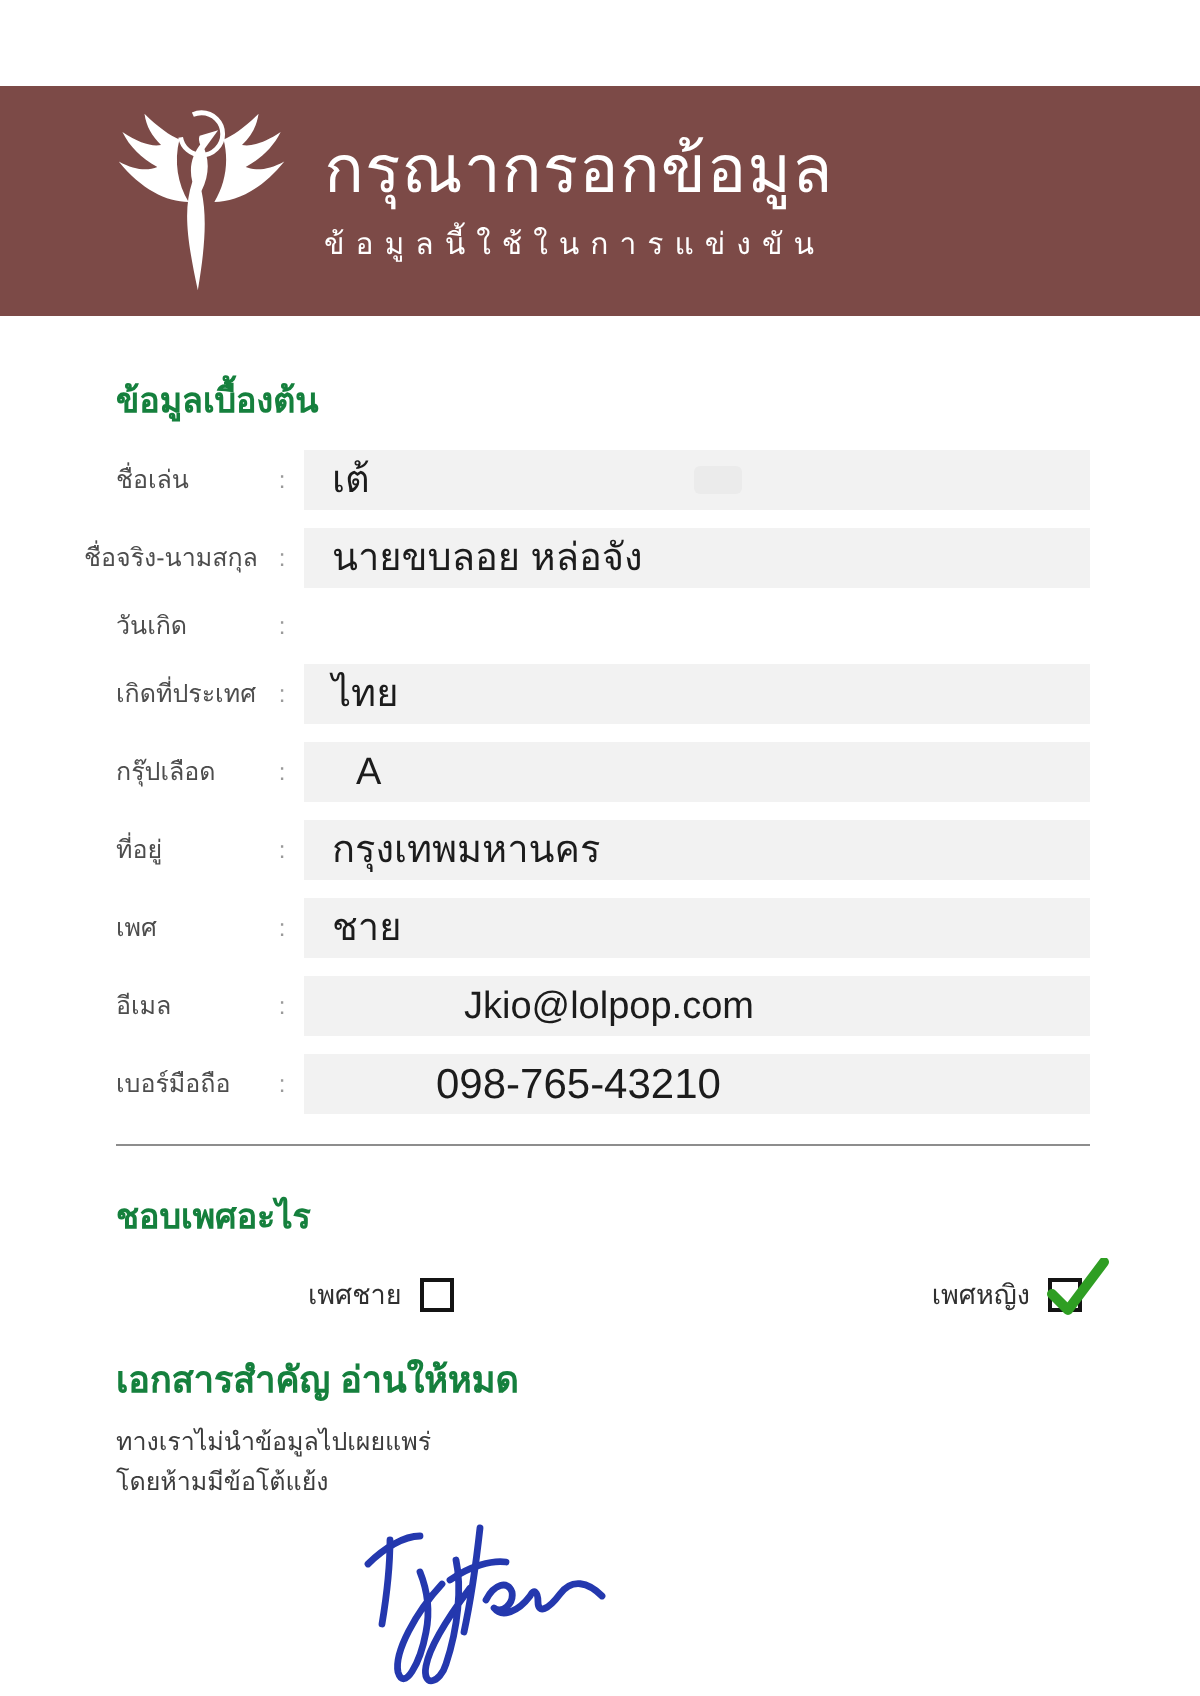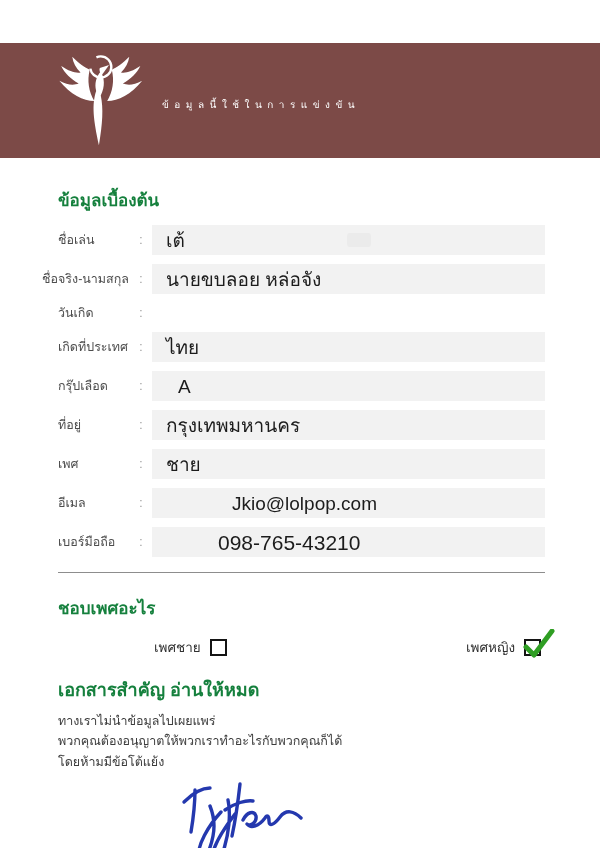--- a/index.html
+++ b/index.html
@@ -10,21 +10,21 @@
     position:relative;
   }
   
   .band {
     margin-top:43px; height:115px; background:#7c4a47;
     display:flex; align-items:center; padding-left:52px;
   }
   .logo { width:92px; height:98px; flex:0 0 auto; }
   .band-text { margin-left:18px; color:#ffffff; }
   .band-title { font-size:33px; font-weight:500; letter-spacing:0.5px; line-height:1.1; }
-  .band-sub { font-size:10px; font-weight:400; letter-spacing:5.5px; margin-top:7px; }
+  .band-sub { font-size:15px; font-weight:400; letter-spacing:5.5px; margin-top:7px; }
   
   .content { padding:0 55px 0 58px; }
   .sec-title { color:#15803d; font-weight:bold; }
   .sec-title.t1 { margin-top:28px; font-size:17px; }
   
   .rows { margin-top:12px; }
   .row { display:flex; align-items:center; margin-bottom:9px; }
   .row .label { width:72px; flex:0 0 auto; font-size:12.5px; color:#4d4d4d; white-space:nowrap; }
   .row:nth-child(2) .label { margin-left:-16px; width:88px; }
   .row .colon { width:22px; flex:0 0 auto; font-size:12px; color:#9a9a9a; text-align:center; }
@@ -72,20 +72,21 @@
       <path d="M46,52 C34,52 20,45 8,30 C17,35 24,35 29,33 C20,28 14,22 10,14 C19,20 26,22 31,21 C26,16 23,11 22,4 C29,11 36,16 41,18 C38,30 40,42 46,52 Z"></path>
 
       <path d="M60,52 C72,52 86,45 98,30 C89,35 82,35 77,33 C86,28 92,22 96,14 C87,20 80,22 75,21 C80,16 83,11 84,4 C77,11 70,16 65,18 C68,30 66,42 60,52 Z"></path>
 
       <path d="M53,20 C48,26 46,33 48,41 C43,56 45,72 51,100 C55,76 56,60 53,46 C58,36 57,27 53,20 Z"></path>
 
       <path d="M52,16 L62,13 L54,24 C52,21 51,18 52,16 Z"></path>
     </g>
   </svg>
   <div class="band-text">
+    <div class="band-title">กรุณากรอกข้อมูล</div>
     <div class="band-sub">ข้อมูลนี้ใช้ในการแข่งขัน</div>
   </div>
 </div>
 
 <div class="content">
 
   <div class="sec-title t1">ข้อมูลเบื้องต้น</div>
 
   <div class="rows">
     <div class="row">
@@ -168,21 +169,20 @@
         <svg class="checkmark" viewBox="0 0 32 30">
           <path d="M3,18 L11,26 L29,2" fill="none" stroke="#2f9e23" stroke-width="5" stroke-linecap="round" stroke-linejoin="round"></path>
         </svg>
       </span>
     </div>
   </div>
 
   <div class="sec-title t3">เอกสารสำคัญ อ่านให้หมด</div>
   <div class="doc-lines">
     <div class="doc-line">ทางเราไม่นำข้อมูลไปเผยแพร่</div>
-    <div class="doc-line">พวกคุณต้องอนุญาตให้พวกเราทำอะไรกับพวกคุณก็ได้</div>
     <div class="doc-line">โดยห้ามมีข้อโต้แย้ง</div>
   </div>
 
   <div class="sign-zone">
     <div class="sign-row">
       
       
     </div>
     <svg class="signature" viewBox="0 0 130 112">
       <g fill="none" stroke="#2438ae" stroke-width="3.4" stroke-linecap="round" stroke-linejoin="round">

